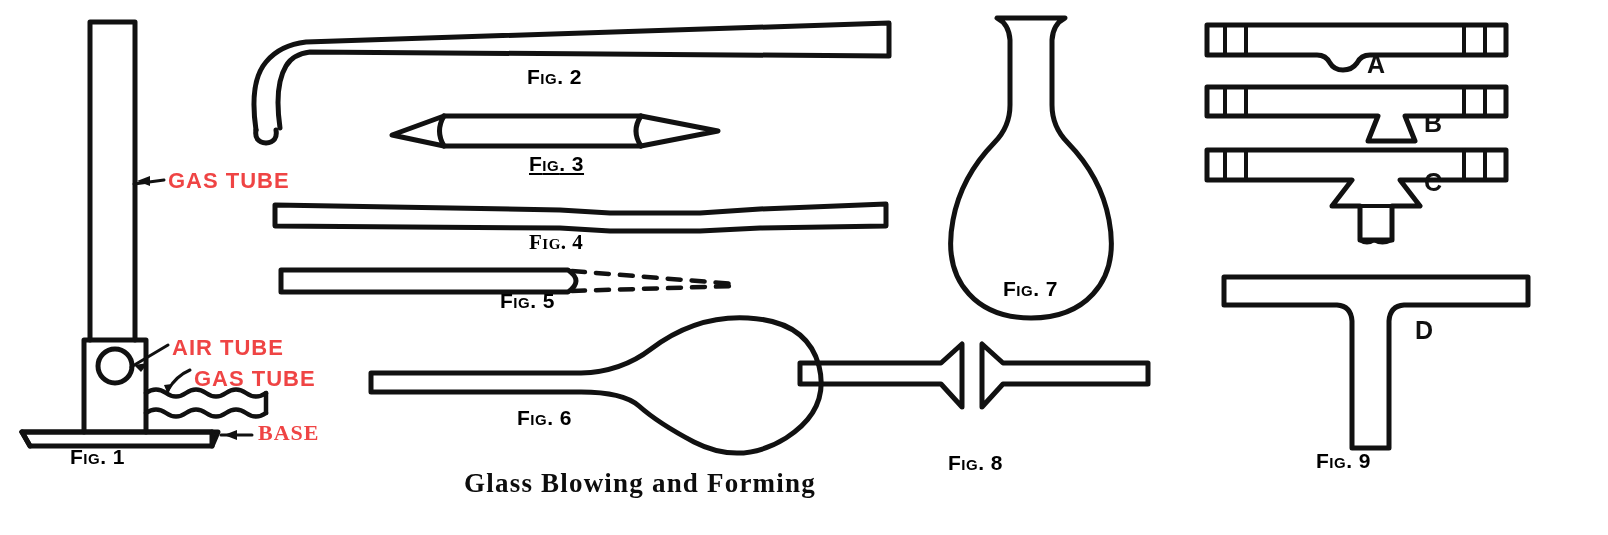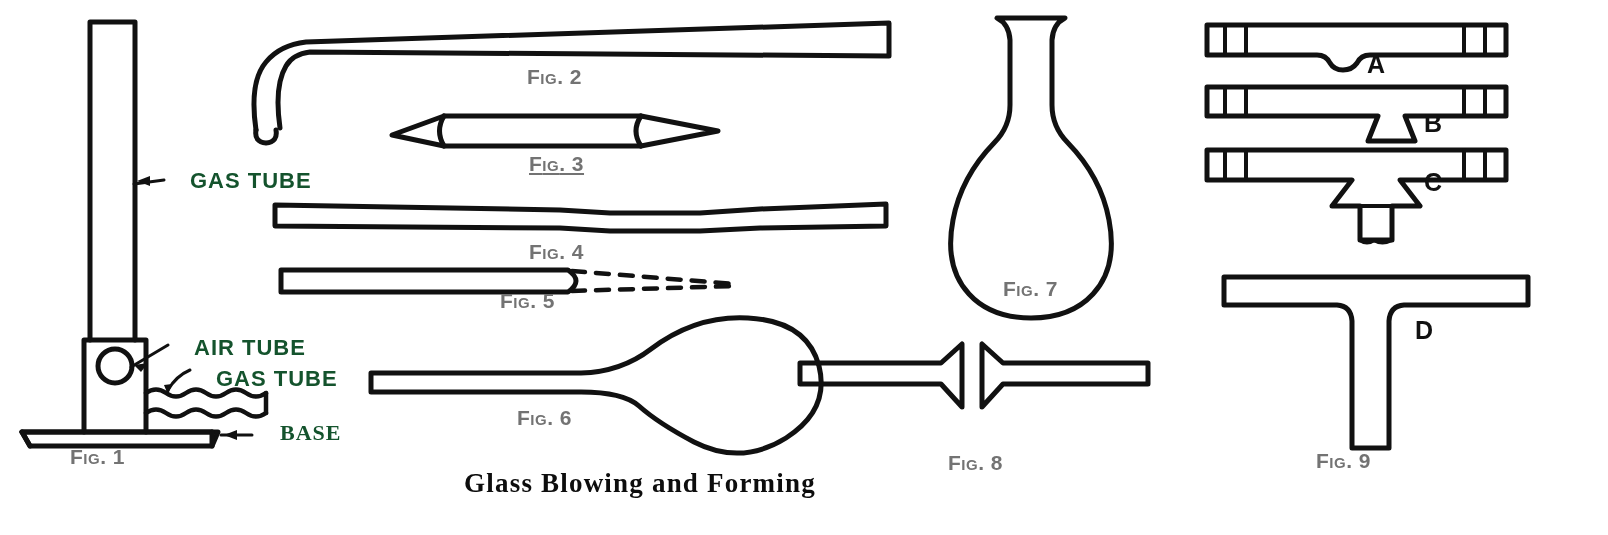--- a/index.html
+++ b/index.html
@@ -19,41 +19,40 @@
     position: absolute;
     left: 0;
     top: 0;
     width: 1608px;
     height: 535px;
   }
   .fig-label {
     position: absolute;
     font-family: "Liberation Sans", sans-serif;
     font-weight: bold;
-    color: #737373;
+    color: #000000;
     white-space: nowrap;
     letter-spacing: 0.5px;
     line-height: 1;
   }
   .fig-num {
     font-size: 21px;
   }
   .fig-num .sc {
     font-size: 15px;
   }
   .callout {
     position: absolute;
     font-family: "Liberation Sans", sans-serif;
     font-weight: bold;
     font-size: 22px;
-    color: #14532d;
+    color: #ef4444;
     white-space: nowrap;
     letter-spacing: 1px;
     line-height: 1;
-    margin-left: 22px;
   }
   .part-letter {
     position: absolute;
     font-family: "Liberation Sans", sans-serif;
     font-weight: bold;
     font-size: 25px;
     color: #111111;
     line-height: 1;
   }
   #plate-caption {
@@ -177,21 +176,21 @@
 
   <div class="fig-label fig-num" style="left:70px; top:446px;text-align:center;">
     <span>F</span><span class="sc">IG</span><span>. 1</span>
   </div>
   <div class="fig-label fig-num" style="left:527px; top:66px;">
     <span>F</span><span class="sc">IG</span><span>. 2</span>
   </div>
   <div class="fig-label fig-num" style="left:529px; top:153px;text-decoration:underline;">
     <span>F</span><span class="sc">IG</span><span>. 3</span>
   </div>
-  <div class="fig-label fig-num" style="left:529px; top:241px;">
+  <div class="fig-label fig-num" style="left:529px; top:232px;font-family:Liberation Serif, serif;">
     <span>F</span><span class="sc">IG</span><span>. 4</span>
   </div>
   <div class="fig-label fig-num" style="left:500px; top:290px;">
     <span>F</span><span class="sc">IG</span><span>. 5</span>
   </div>
   <div class="fig-label fig-num" style="left:517px; top:407px;">
     <span>F</span><span class="sc">IG</span><span>. 6</span>
   </div>
   <div class="fig-label fig-num" style="left:1003px; top:278px;">
     <span>F</span><span class="sc">IG</span><span>. 7</span>

